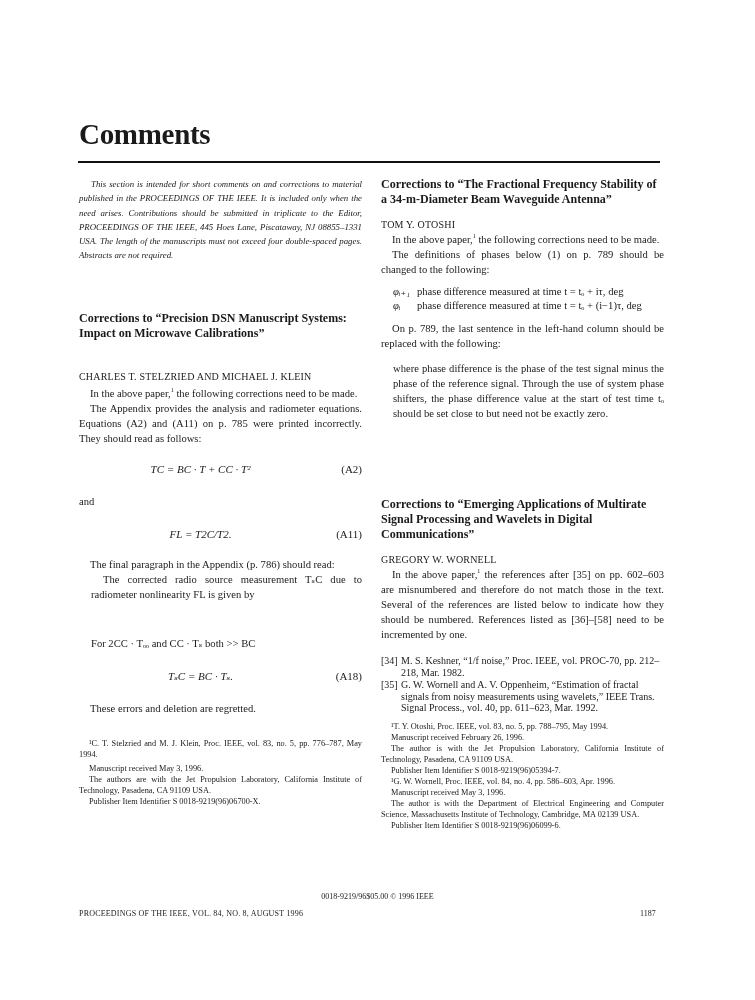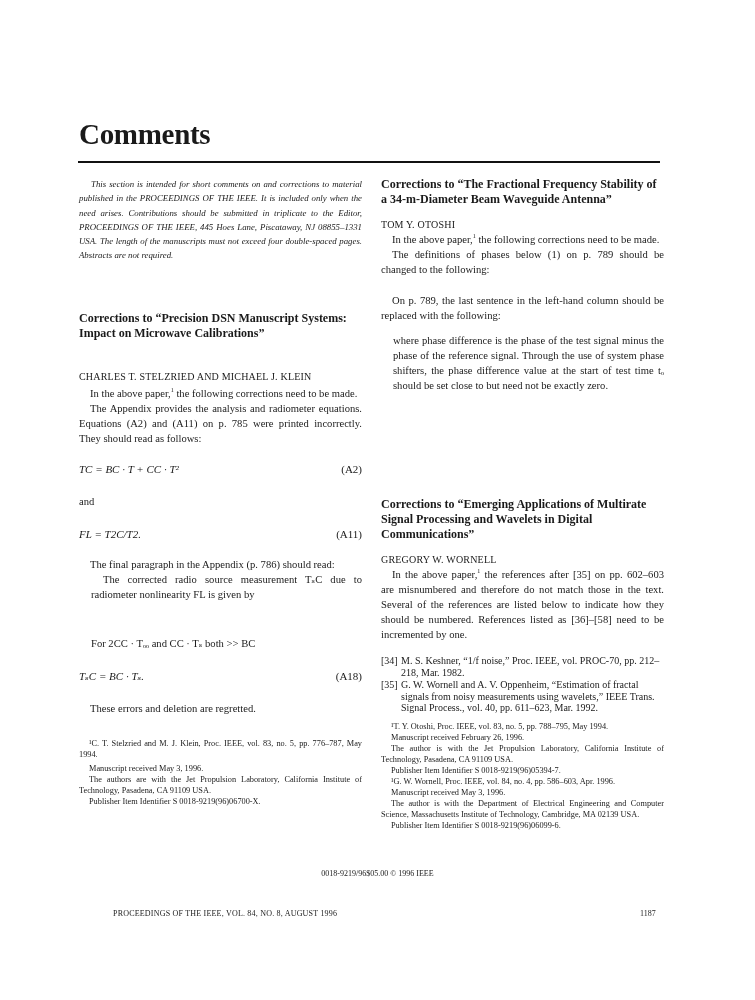--- a/index.html
+++ b/index.html
@@ -9,31 +9,31 @@
     .rule { position: absolute; left: 78px; top: 161px; width: 582px; height: 2px; background: #111; }
     .col { position: absolute; width: 283px; font-size: 10.6px; line-height: 15px; }
     .col.left { left: 79px; }
     .col.right { left: 381px; }
     .intro { font-style: italic; font-size: 8.8px; line-height: 14.3px; text-align: justify; text-indent: 12px; margin: 0; }
     .heading { font-weight: bold; font-size: 12px; line-height: 15px; margin: 0; }
     .authors { font-size: 10px; letter-spacing: 0.2px; margin: 0; }
     p.body { margin: 0; text-align: justify; text-indent: 11px; }
     p.noindent { text-indent: 0; }
     .eq { position: relative; height: 16px; font-style: italic; font-size: 11px; }
-    .eq .expr { position: absolute; left: 0; right: 40px; }
+    .eq .expr { position: absolute; left: 0; right: 40px; text-align: center; }
     .eq .num { position: absolute; right: 0; font-style: normal; }
     .defs { display: grid; grid-template-columns: 24px 1fr; margin-left: 12px; line-height: 14px; }
     .defs .sym { font-style: italic; }
     .quote { margin: 0 0 0 12px; text-align: justify; }
     .refs-title { font-variant: small-caps; font-size: 9.5px; margin: 0; }
     .ref { display: grid; grid-template-columns: 20px 1fr; font-size: 10px; line-height: 11.5px; margin-bottom: 1px; }
     .foot { font-size: 8.3px; line-height: 11px; text-align: justify; margin: 0; text-indent: 10px; }
     .sup { font-size: 6px; vertical-align: super; line-height: 0; }
-    .footer-center { position: absolute; top: 869px; left: 0; width: 755px; text-align: center; font-size: 8px; }
-    .footer-left { position: absolute; top: 909px; left: 79px; font-size: 8px; letter-spacing: 0.2px; margin-left: 34px; }
+    .footer-center { position: absolute; top: 892px; left: 0; width: 755px; text-align: center; font-size: 8px; }
+    .footer-left { position: absolute; top: 909px; left: 79px; font-size: 8px; letter-spacing: 0.2px; }
     .footer-right { position: absolute; top: 909px; left: 640px; font-size: 8px; }
   </style>
 </head>
 <body>
 
 <div class="title">Comments</div>
 <div class="rule"></div>
 
 <div class="col left" style="top:177px;">
   <p class="intro">This section is intended for short comments on and corrections to material published in the PROCEEDINGS OF THE IEEE. It is included only when the need arises. Contributions should be submitted in triplicate to the Editor, PROCEEDINGS OF THE IEEE, 445 Hoes Lane, Piscataway, NJ 08855–1331 USA. The length of the manuscripts must not exceed four double-spaced pages. Abstracts are not required.</p>
@@ -77,20 +77,26 @@
   <p class="foot">Publisher Item Identifier S 0018-9219(96)06700-X.</p>
 </div>
 
 <div class="col right" style="top:177px;">
   <p class="heading">Corrections to “The Fractional Frequency Stability of a 34-m-Diameter Beam Waveguide Antenna”</p>
   <div style="height:10px"></div>
   <p class="authors">TOM Y. OTOSHI</p>
   <p class="body"><span>In the above paper,</span><span class="sup">1</span><span> the following corrections need to be made.</span></p>
   <p class="body">The definitions of phases below (1) on p. 789 should be changed to the following:</p>
   <div style="height:8px"></div>
+  <div class="defs">
+    <span class="sym">φᵢ₊₁</span>
+    <span>phase difference measured at time t = tₒ + iτ, deg</span>
+    <span class="sym">φᵢ</span>
+    <span>phase difference measured at time t = tₒ + (i−1)τ, deg</span>
+  </div>
   <div style="height:8px"></div>
   <p class="body">On p. 789, the last sentence in the left-hand column should be replaced with the following:</p>
   <div style="height:10px"></div>
   <p class="quote">where phase difference is the phase of the test signal minus the phase of the reference signal. Through the use of system phase shifters, the phase difference value at the start of test time tₒ should be set close to but need not be exactly zero.</p>
 </div>
 
 <div class="col right" style="top:497px;">
   <p class="heading">Corrections to “Emerging Applications of Multirate Signal Processing and Wavelets in Digital Communications”</p>
   <div style="height:10px"></div>
   <p class="authors">GREGORY W. WORNELL</p>

